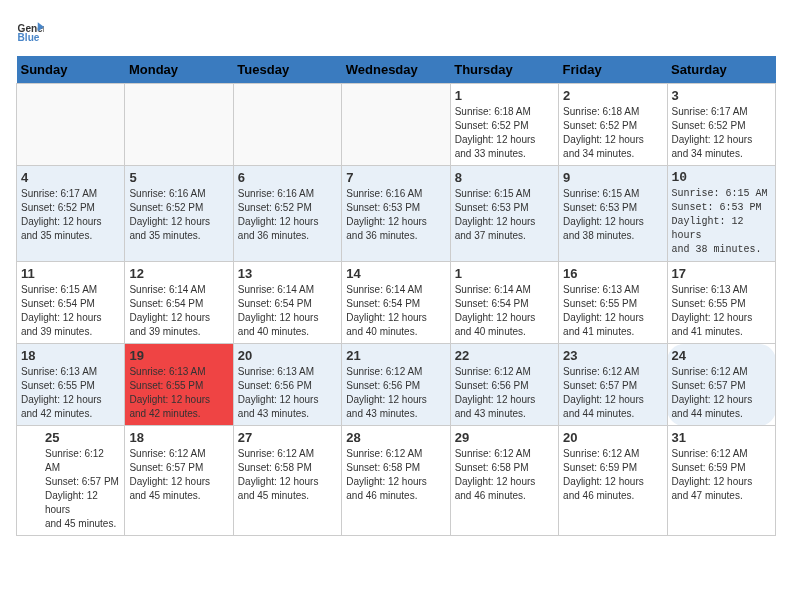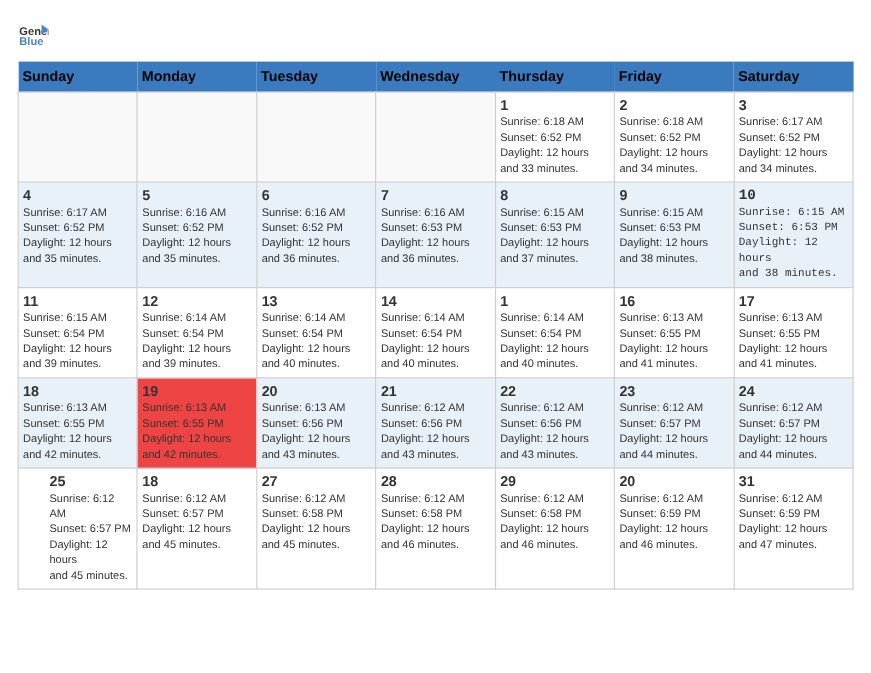--- a/index.html
+++ b/index.html
@@ -275,21 +275,21 @@
 Daylight: 12 hours
 and 43 minutes.</div>
         </td>
         <td style="background-color: rgb(232, 240, 248);">
           <span class="day-num">23</span>
           <div class="day-info" style="white-space: pre-line;">Sunrise: 6:12 AM
 Sunset: 6:57 PM
 Daylight: 12 hours
 and 44 minutes.</div>
         </td>
-        <td style="background-color: rgb(232, 240, 248);">
+        <td style="background-color: rgb(232, 240, 248); border-radius: 17px;">
           <span class="day-num">24</span>
           <div class="day-info" style="white-space: pre-line;">Sunrise: 6:12 AM
 Sunset: 6:57 PM
 Daylight: 12 hours
 and 44 minutes.</div>
         </td>
       </tr>
       <tr>
         <td style="background-color: rgb(255, 255, 255); padding-left: 28px;">
           <span class="day-num">25</span>

